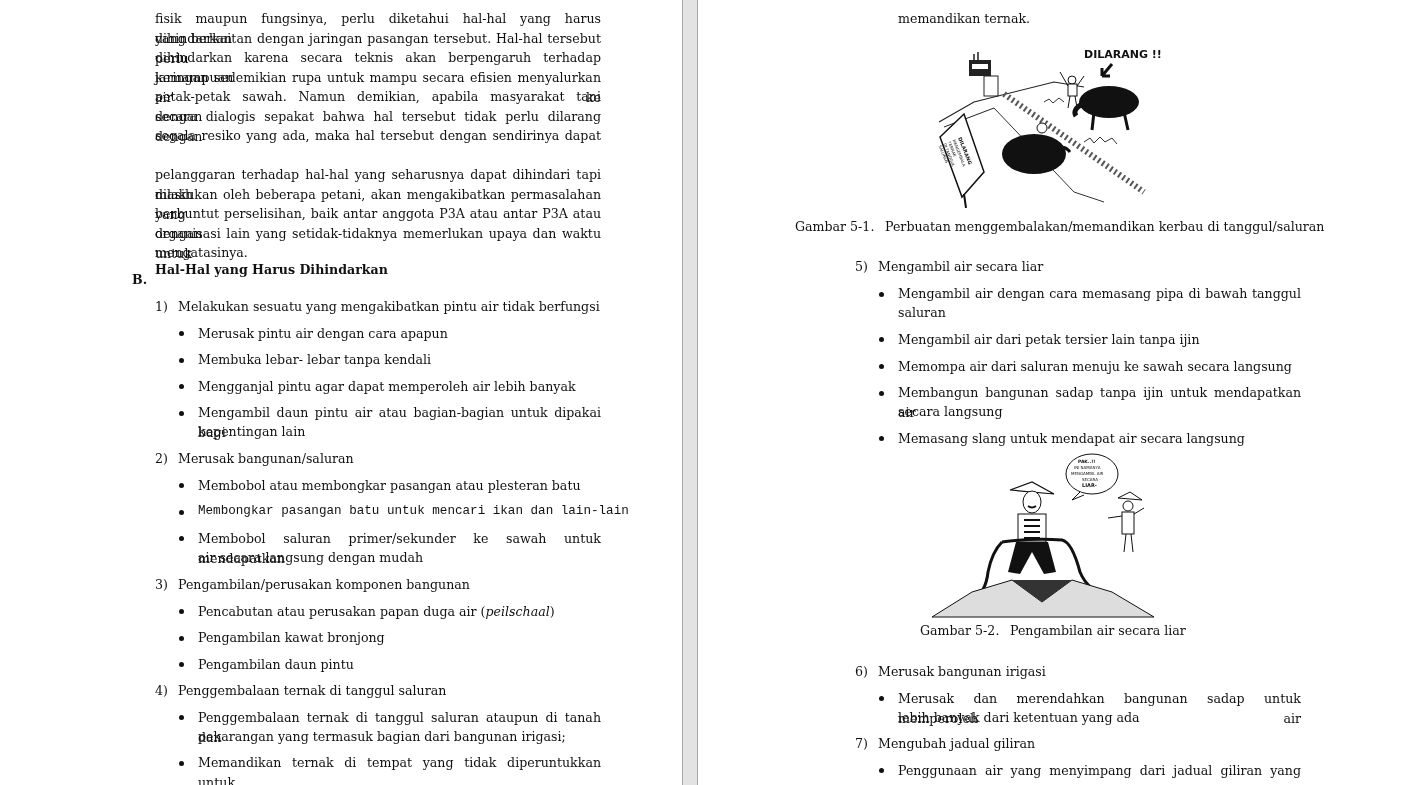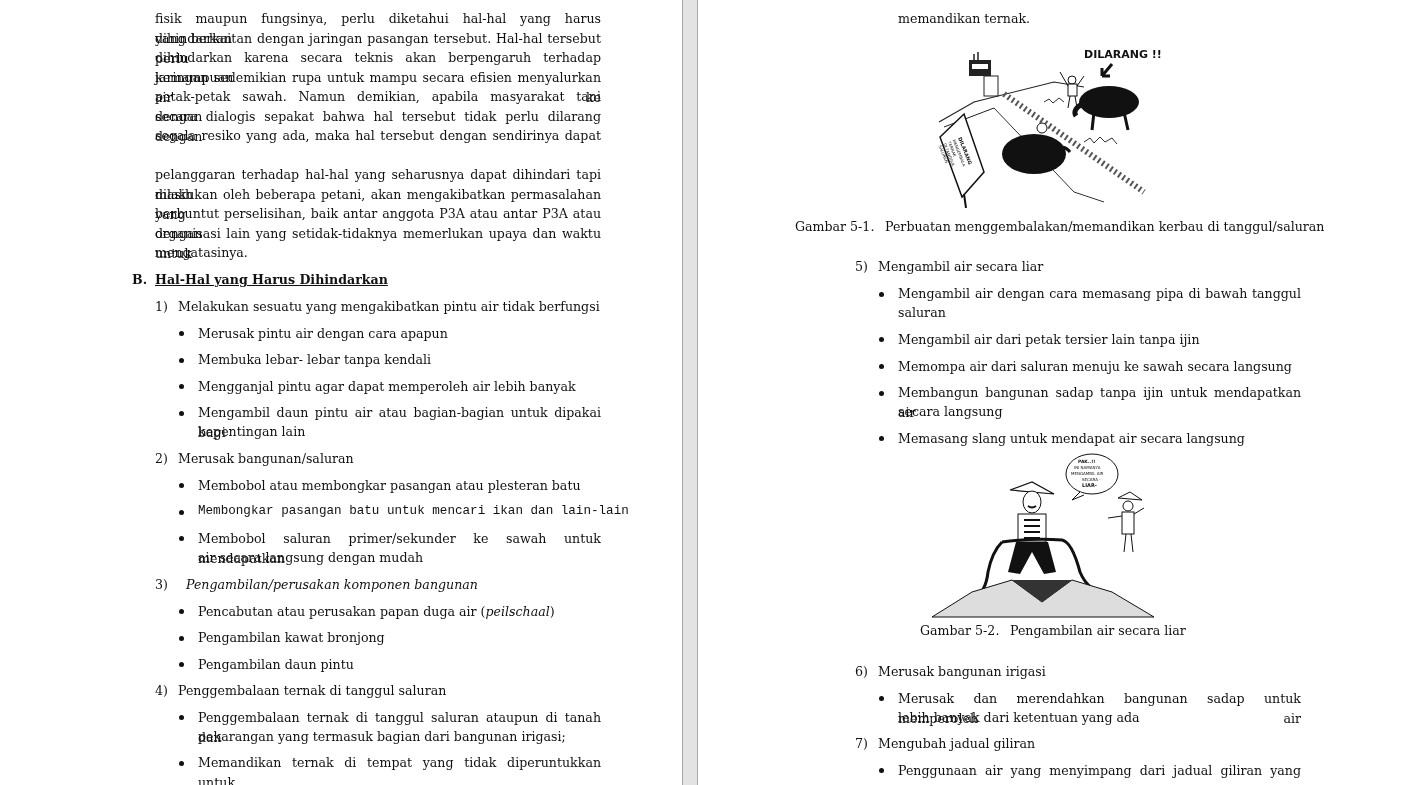--- a/index.html
+++ b/index.html
@@ -28,21 +28,21 @@
   <div class="txt just" style="left:155px;top:87px;width:446px;">petak-petak sawah. Namun demikian, apabila masyarakat tani dengan</div>
   <div class="txt just" style="left:155px;top:107px;width:446px;">secara dialogis sepakat bahwa hal tersebut tidak perlu dilarang dengan</div>
   <div class="txt just" style="left:155px;top:126px;width:446px;">segala resiko yang ada, maka hal tersebut dengan sendirinya dapat</div>
   <div class="txt just" style="left:155px;top:165px;width:446px;">pelanggaran terhadap hal-hal yang seharusnya dapat dihindari tapi masih</div>
   <div class="txt just" style="left:155px;top:185px;width:446px;">dilakukan oleh beberapa petani, akan mengakibatkan permasalahan yang</div>
   <div class="txt just" style="left:155px;top:204px;width:446px;">berbuntut perselisihan, baik antar anggota P3A atau antar P3A atau dengan</div>
   <div class="txt just" style="left:155px;top:224px;width:446px;">organisasi lain yang setidak-tidaknya memerlukan upaya dan waktu untuk</div>
   <div class="txt" style="left:155px;top:243px;">mengatasinya.</div>
 
   <div class="txt bold" style="left:132px;top:270px;">B.</div>
-  <div class="txt bold" style="left:155px;top:270px;text-decoration:underline;">Hal-Hal yang Harus Dihindarkan</div>
+  <div class="txt bold" style="left:155px;top:260px;">Hal-Hal yang Harus Dihindarkan</div>
 
   <div class="txt" style="left:155px;top:297px;">1)</div>
   <div class="txt" style="left:178px;top:297px;">Melakukan sesuatu yang mengakibatkan pintu air tidak berfungsi</div>
   <span class="bullet-dot" style="left:179px;top:331px;"></span>
   <div class="txt" style="left:198px;top:324px;">Merusak pintu air dengan cara apapun</div>
   <span class="bullet-dot" style="left:179px;top:358px;"></span>
   <div class="txt" style="left:198px;top:350px;">Membuka lebar- lebar tanpa kendali</div>
   <span class="bullet-dot" style="left:179px;top:384px;"></span>
   <div class="txt" style="left:198px;top:377px;">Mengganjal pintu agar dapat memperoleh air lebih banyak</div>
   <span class="bullet-dot" style="left:179px;top:411px;"></span>
@@ -53,21 +53,21 @@
   <div class="txt" style="left:178px;top:449px;">Merusak bangunan/saluran</div>
   <span class="bullet-dot" style="left:179px;top:483px;"></span>
   <div class="txt" style="left:198px;top:476px;">Membobol atau membongkar pasangan atau plesteran batu</div>
   <span class="bullet-dot" style="left:179px;top:510px;"></span>
   <div class="txt" style="left:198px;top:502px;font-family:Liberation Mono, monospace;">Membongkar pasangan batu untuk mencari ikan dan lain-lain</div>
   <span class="bullet-dot" style="left:179px;top:536px;"></span>
   <div class="txt just" style="left:198px;top:529px;width:403px;">Membobol saluran primer/sekunder ke sawah untuk mendapatkan</div>
   <div class="txt" style="left:198px;top:548px;">air secara langsung dengan mudah</div>
 
   <div class="txt" style="left:155px;top:575px;">3)</div>
-  <div class="txt" style="left:186px;top:575px;font-style:italic;">Pengambilan/perusakan komponen bangunan</div>
+  <div class="txt" style="left:178px;top:575px;">Pengambilan/perusakan komponen bangunan</div>
   <span class="bullet-dot" style="left:179px;top:609px;"></span>
   <div class="txt" style="left:198px;top:602px;"><span>Pencabutan atau perusakan papan duga air (</span><i>peilschaal</i><span>)</span></div>
   <span class="bullet-dot" style="left:179px;top:636px;"></span>
   <div class="txt" style="left:198px;top:628px;">Pengambilan kawat bronjong</div>
   <span class="bullet-dot" style="left:179px;top:662px;"></span>
   <div class="txt" style="left:198px;top:655px;">Pengambilan daun pintu</div>
 
   <div class="txt" style="left:155px;top:681px;">4)</div>
   <div class="txt" style="left:178px;top:681px;">Penggembalaan ternak di tanggul saluran</div>
   <span class="bullet-dot" style="left:179px;top:715px;"></span>

